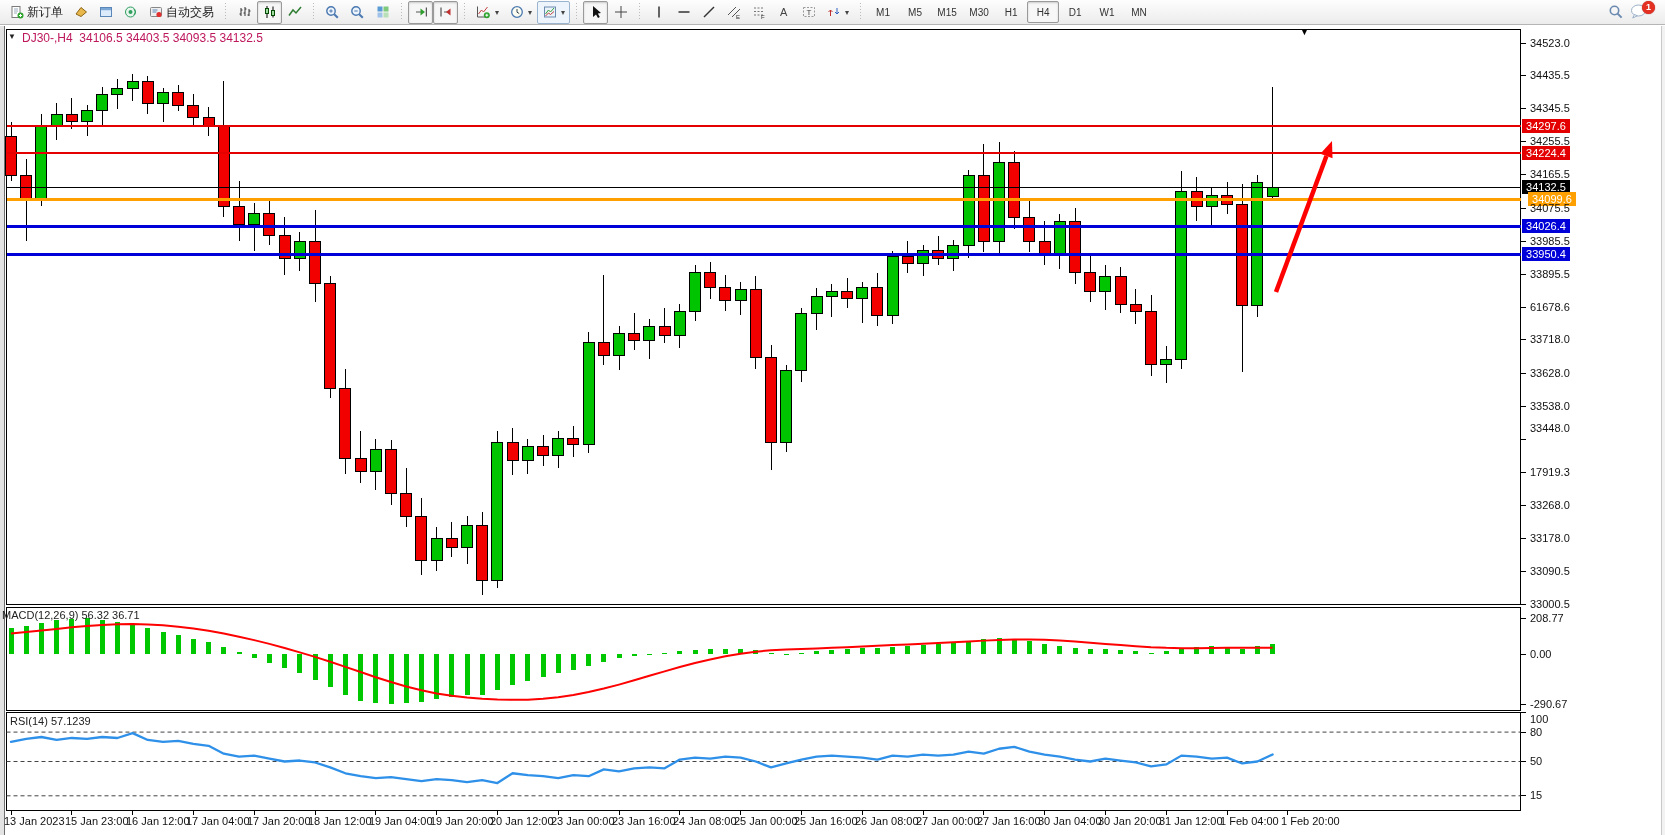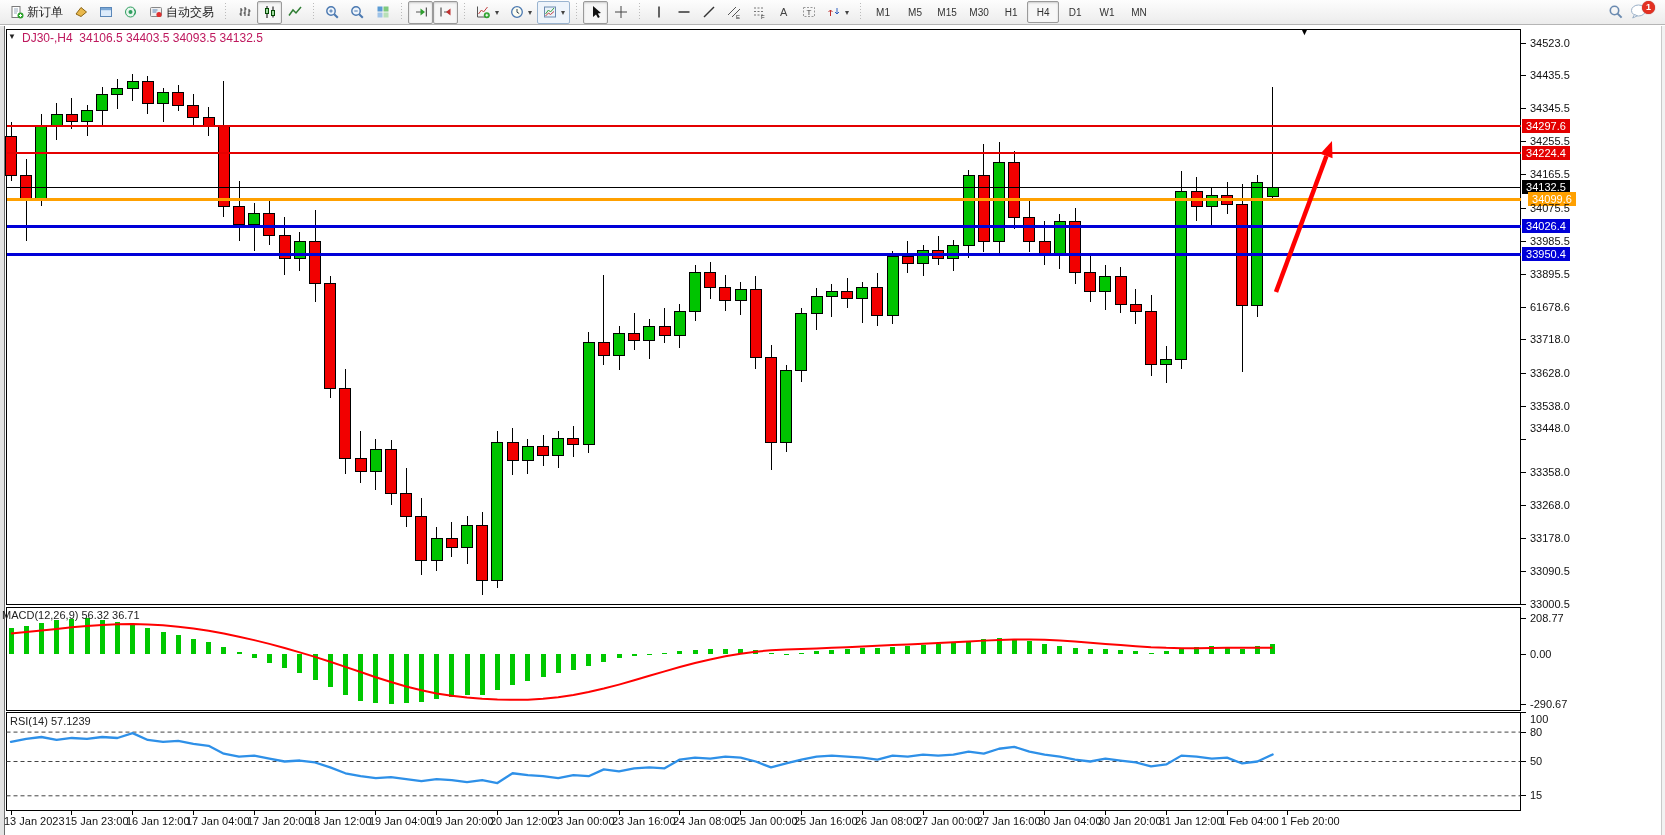--- a/index.html
+++ b/index.html
@@ -702,21 +702,21 @@
     <div class="overlay-label" style="left: 1530px; top: 135px;">34255.5</div>
     <div class="overlay-label" style="left: 1530px; top: 168px;">34165.5</div>
     <div class="overlay-label" style="left: 1530px; top: 202px;">34075.5</div>
     <div class="overlay-label" style="left: 1530px; top: 235px;">33985.5</div>
     <div class="overlay-label" style="left: 1530px; top: 268px;">33895.5</div>
     <div class="overlay-label" style="left: 1530px; top: 301px;">61678.6</div>
     <div class="overlay-label" style="left: 1530px; top: 333px;">33718.0</div>
     <div class="overlay-label" style="left: 1530px; top: 367px;">33628.0</div>
     <div class="overlay-label" style="left: 1530px; top: 400px;">33538.0</div>
     <div class="overlay-label" style="left: 1530px; top: 422px;">33448.0</div>
-    <div class="overlay-label" style="left: 1530px; top: 466px;">33358.0</div>
+    <div class="overlay-label" style="left: 1530px; top: 466px;">17919.3</div>
     <div class="overlay-label" style="left: 1530px; top: 499px;">33268.0</div>
     <div class="overlay-label" style="left: 1530px; top: 532px;">33178.0</div>
     <div class="overlay-label" style="left: 1530px; top: 565px;">33090.5</div>
     <div class="overlay-label" style="left: 1530px; top: 598px;">33000.5</div>
     <div class="overlay-label" style="left: 1530px; top: 612px;">208.77</div>
     <div class="overlay-label" style="left: 1530px; top: 648px;">0.00</div>
     <div class="overlay-label" style="left: 1530px; top: 698px;">-290.67</div>
     <div class="overlay-label" style="left: 1530px; top: 713px;">100</div>
     <div class="overlay-label" style="left: 1530px; top: 726px;">80</div>
     <div class="overlay-label" style="left: 1530px; top: 755px;">50</div>

